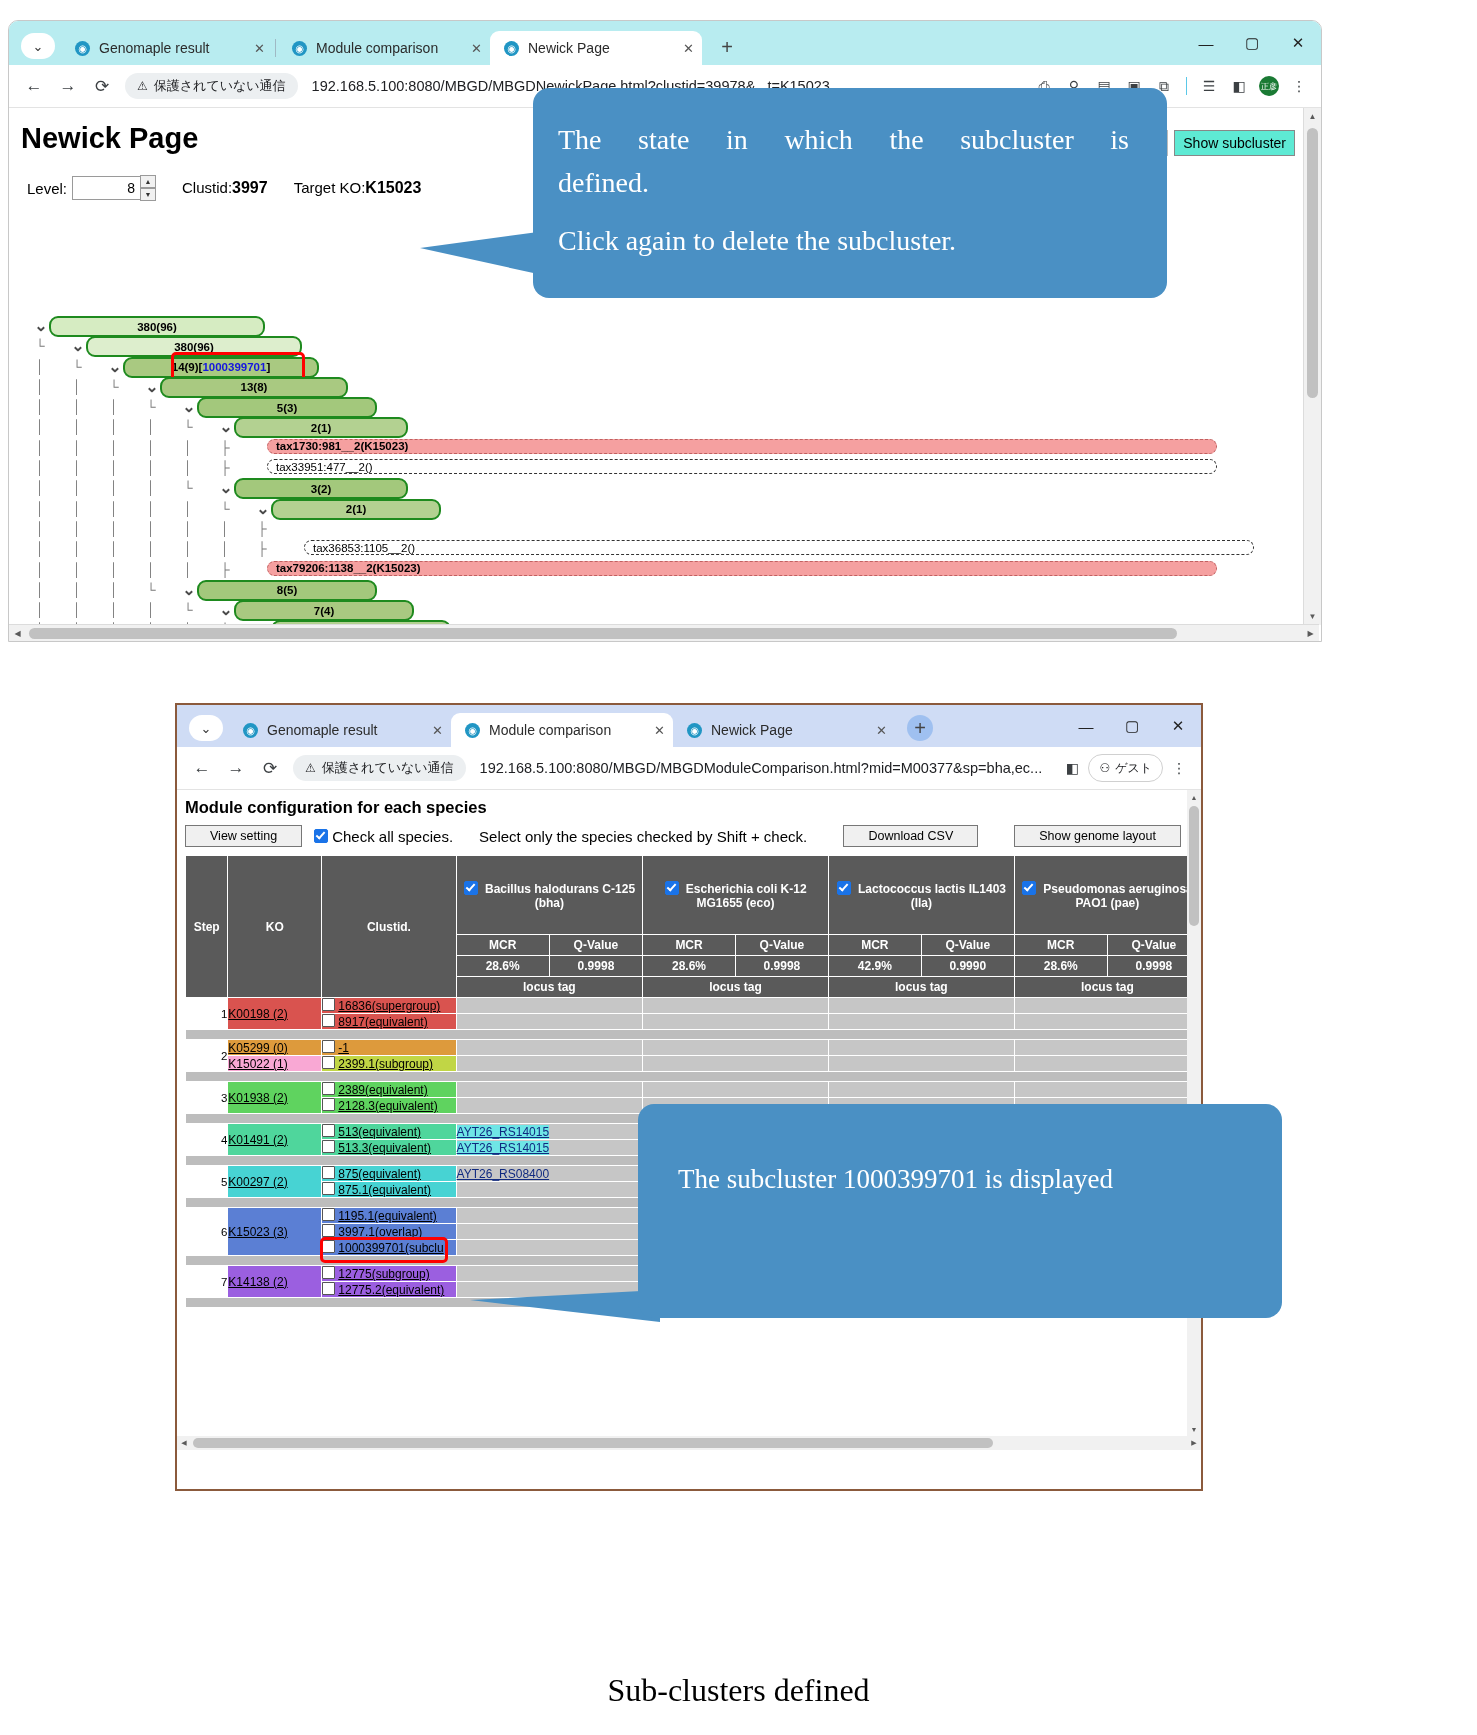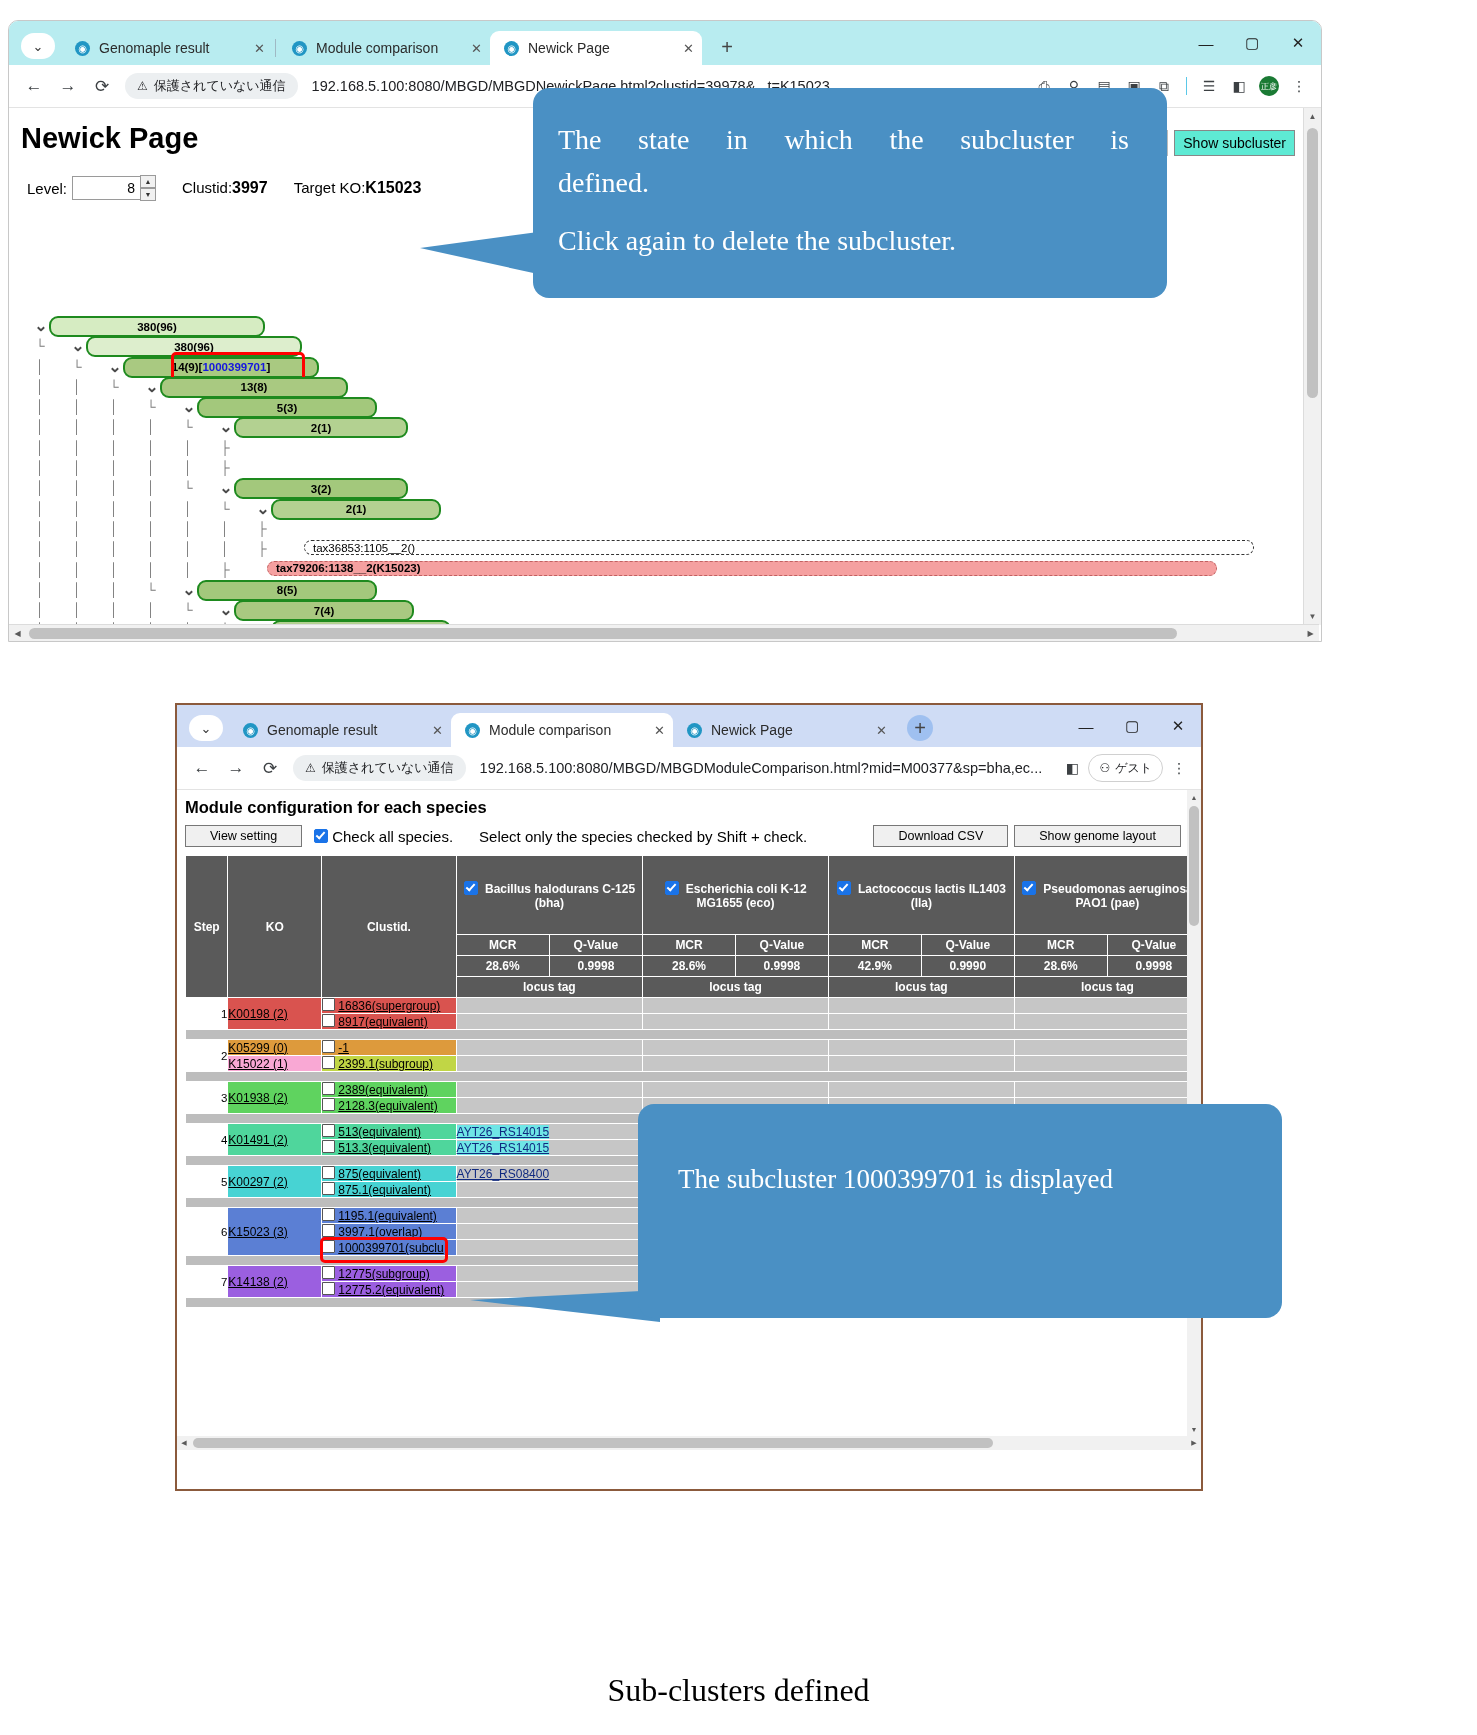--- a/index.html
+++ b/index.html
@@ -287,28 +287,34 @@
             <span>2(1)</span>
           </div>
         </div>
         <div class="trow">
           <div class="guide" style="left: 26px;">│</div>
           <div class="guide" style="left: 63px;">│</div>
           <div class="guide" style="left: 100px;">│</div>
           <div class="guide" style="left: 137px;">│</div>
           <div class="guide" style="left: 174px;">│</div>
           <div class="guide" style="left: 211px;">├</div>
+          <div class="leaf hit" style="left: 258px; width: 950px;">
+            <span>tax1730:981__2(K15023)</span>
+          </div>
         </div>
         <div class="trow">
           <div class="guide" style="left: 26px;">│</div>
           <div class="guide" style="left: 63px;">│</div>
           <div class="guide" style="left: 100px;">│</div>
           <div class="guide" style="left: 137px;">│</div>
           <div class="guide" style="left: 174px;">│</div>
           <div class="guide" style="left: 211px;">├</div>
+          <div class="leaf miss" style="left: 258px; width: 950px;">
+            <span>tax33951:477__2()</span>
+          </div>
         </div>
         <div class="trow">
           <div class="guide" style="left: 26px;">│</div>
           <div class="guide" style="left: 63px;">│</div>
           <div class="guide" style="left: 100px;">│</div>
           <div class="guide" style="left: 137px;">│</div>
           <div class="guide" style="left: 174px;">└</div>
           <div class="chev" style="left: 207px;">⌄</div>
           <div class="node" style="left: 225px; width: 170px; background: rgb(163, 200, 124);">
             <span>3(2)</span>
@@ -477,21 +483,21 @@
 
     <div id="mc-toolbar">
       <div class="btn">View setting</div>
       <div class="cbl">
         <span class="cbox"></span>
         <span>Check all species.</span>
       </div>
       <div class="hint">Select only the species checked by Shift + check.</div>
       <div class="tbspacer"></div>
       <div class="btn" style="margin-right:6px;">Download CSV</div>
-      <div class="btn" style="margin-right:20px;">Show genome layout</div>
+      <div class="btn" style="margin-right:20px;margin-left:30px;">Show genome layout</div>
     </div>
 
     <div id="mc-table-host">
         <table class="mc">
           <thead>
             <tr>
               <th rowspan="4" style="width: 38px;">Step</th>
               <th rowspan="4" style="width: 92px;">KO</th>
               <th rowspan="4" style="width: 130px;">Clustid.</th>
               <th colspan="2" style="width: 182px; height: 72px;"><span class="cbox" style="display: inline-block; vertical-align: -2px;"></span><span> Bacillus halodurans C-125 (bha)</span></th>

